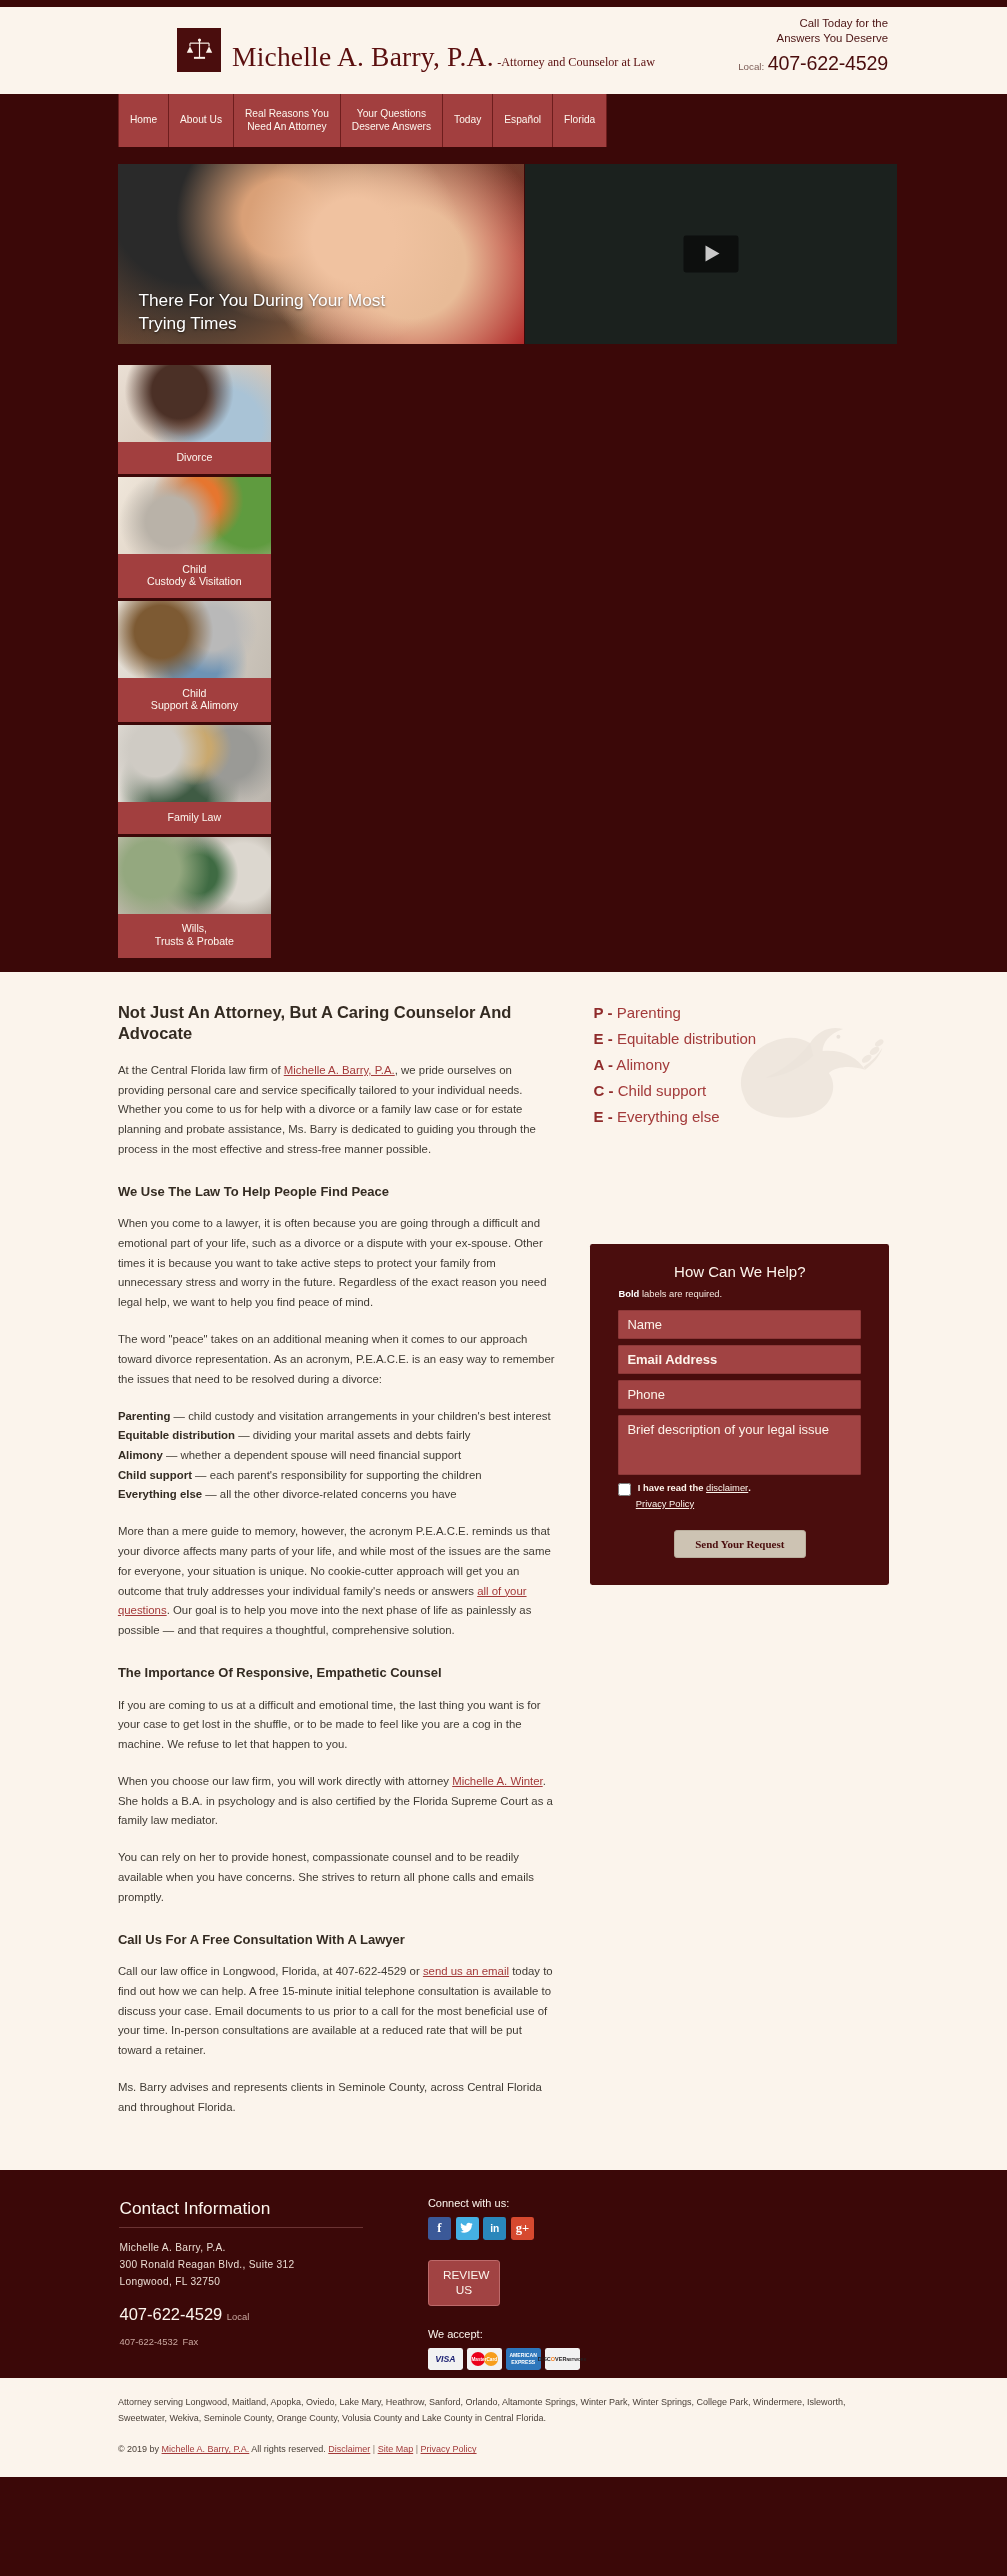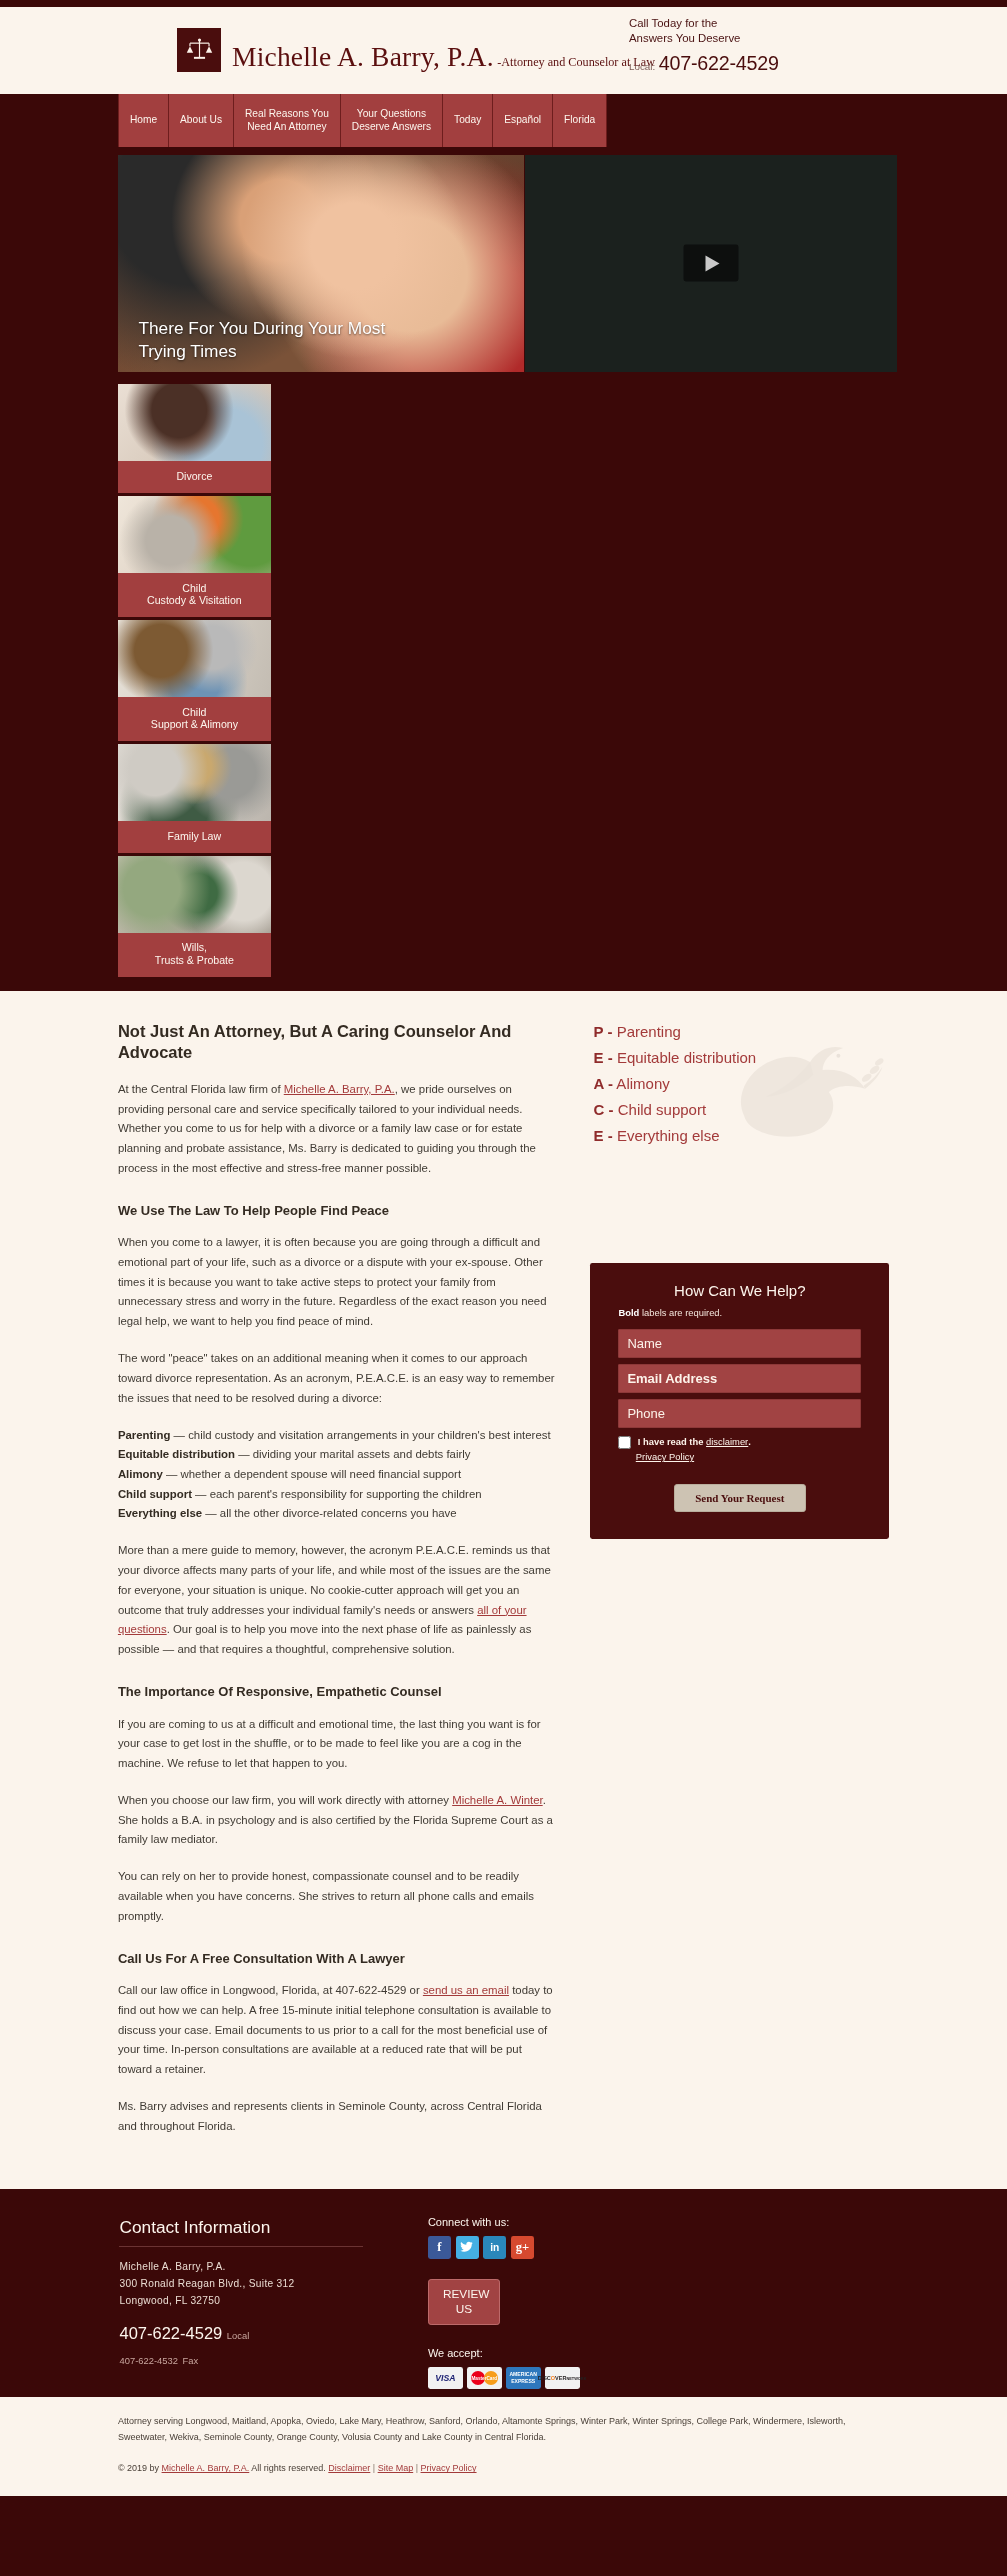--- a/index.html
+++ b/index.html
@@ -36,21 +36,21 @@
   .firm-name {
     font-family:"Liberation Serif", serif;
     font-size:27.5px; color:#5b0f0f; line-height:30px; letter-spacing:0.2px;
     white-space:nowrap;
   }
   .firm-tag {
     font-family:"Liberation Serif", serif;
     font-size:12.2px; color:#5b0f0f; line-height:15.7px; white-space:nowrap;
   }
   .header-right {
-    position:absolute; right:16px; top:9.4px; width:252px;
+    position:absolute; right:9px; top:9.4px; text-align:right; width:252px;
   }
   .call-line { font-size:11.4px; color:#4a1212; line-height:15px; }
   .phone-row { margin-top:5.5px; white-space:nowrap; }
   .phone-label { font-size:9.8px; color:#7c5c56; }
   .phone-num { font-size:19.7px; color:#4a0d0d; letter-spacing:-0.2px; }
 
   
   .navwrap { background:#3b0808; }
   .nav {
     width:787px; margin:0 auto; display:flex;
@@ -66,22 +66,22 @@
     border-right:0.8px solid #6e1d1d;
     min-height:49px;
     display:flex; align-items:center; justify-content:center;
     white-space:pre-line;
   }
   .nav-item:first-child { border-left:0.8px solid #6e1d1d; }
 
   
   .herowrap { background:#3b0808; padding:4.7px 0 0 0; }
   .hero {
-    width:787px; margin:3px auto; padding-left:7.9px;
-    display:flex; height:217px;
+    width:787px; margin:12px auto; padding-left:7.9px;
+    display:flex; height:180px;
   }
   .hero-photo {
     width:406px; position:relative; overflow:hidden;
     background:#5c3a2a;
   }
   .hero-photo-bg {
     position:absolute; inset:0;
     background:
       radial-gradient(circle at 58% 42%, #f0c2a0 0 16%, rgba(240,194,160,0) 42%),
       radial-gradient(circle at 40% 30%, #d9a077 0 14%, rgba(217,160,119,0) 38%),
@@ -420,20 +420,21 @@
             <div class="peace-line"><b>E -</b><span> Everything else</span></div>
           </div>
       </div>
 
       <div class="formbox">
         <div class="form-title">How Can We Help?</div>
         <div class="form-req"><b>Bold</b><span> labels are required.</span></div>
         <input class="field" type="text" placeholder="Name" style="">
         <input class="field bold" type="email" placeholder="Email Address" style="">
         <input class="field" type="tel" placeholder="Phone" style="">
+        <textarea class="field" placeholder="Brief description of your legal issue" style=""></textarea>
         <div class="checkrow">
           <input type="checkbox" style="">
           <span><b>I have read the </b><a href="#">disclaimer</a><b>.</b></span>
         </div>
         <a class="priv" href="#">Privacy Policy</a>
         <button class="submit">Send Your Request</button>
       </div>
     </div>
   </div>
   <div class="main-bottom-pad"></div>

